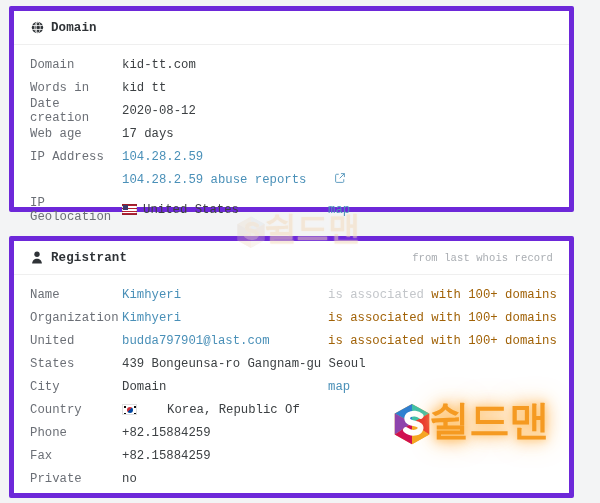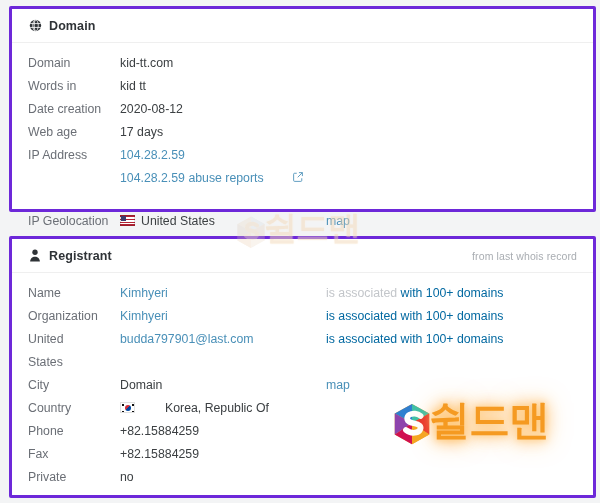--- a/index.html
+++ b/index.html
@@ -13,25 +13,26 @@
     font-family: "Liberation Sans", sans-serif;
     font-size: 12.5px;
     color: #3c4043;
     overflow: hidden;
     position: relative;
   }
 
   .card {
     position: absolute;
     left: 9px;
-    right: 4px;
+    right: 26px;
     background: #ffffff;
-    border: 3px solid #6d28d9;
+    border: 5px solid #6d28d9;
     border-radius: 2px;
     box-sizing: border-box;
+    font-family: Liberation Mono, monospace;
   }
   #domain-card { top: 6px; height: 206px; }
   #registrant-card { top: 236px; height: 262px; }
 
   .card-header {
     height: 33px;
     display: flex;
     align-items: center;
     padding: 0 16px;
     border-bottom: 1px solid #efefef;
@@ -89,21 +90,21 @@
   .rvalue.wide { width: 300px; gap: 24px; }
   .rextra {
     flex: 1 1 auto;
     font-size: 12.3px;
     white-space: nowrap;
   }
 
   .link { color: #4a90b8; text-decoration: none; }
 
   .assoc-light { color: #c3c6ca; }
-  .assoc-dark  { color: #0369a1; }
+  .assoc-dark  { color: #a16207; }
 
   .flag {
     width: 15px;
     height: 11px;
     margin-right: 6px;
     flex: 0 0 auto;
     display: inline-block;
     border: 1px solid rgba(0,0,0,.12);
     box-sizing: border-box;
     vertical-align: middle;
@@ -257,21 +258,21 @@
         <a class="link" href="#">104.28.2.59 abuse reports</a>
         <span class="ext-icon">
           <svg width="10" height="10" viewBox="0 0 16 16" aria-hidden="true">
             <path d="M6 2H2.5A1.5 1.5 0 0 0 1 3.5v10A1.5 1.5 0 0 0 2.5 15h10a1.5 1.5 0 0 0 1.5-1.5V10" fill="none" stroke="#4a90b8" stroke-width="1.4"></path>
             <path d="M9.5 1H15v5.5M15 1L7.5 8.5" fill="none" stroke="#4a90b8" stroke-width="1.4"></path>
           </svg>
         </span>
       </span>
     </div>
 
-    <div class="row" style="margin-top:20px;">
+    <div class="row" style="margin-top:7px;">
       <span class="rlabel">IP Geolocation</span>
       <span class="rvalue">
         <span class="flag flag-us"></span>
         <span>United States</span>
       </span>
       <span class="rextra">
         <a class="link" href="#">map</a>
       </span>
     </div>
 
@@ -321,20 +322,21 @@
         <a class="link" href="#">budda797901@last.com</a>
       </span>
       <span class="rextra">
         <span class="assoc-dark">is associated</span>
         <span class="assoc-dark">with 100+ domains</span>
       </span>
     </div>
 
     <div class="row">
       <span class="rlabel">States</span>
+      <span class="rvalue wide">439 Bongeunsa-ro Gangnam-gu Seoul</span>
     </div>
 
     <div class="row">
       <span class="rlabel">City</span>
       <span class="rvalue">Domain</span>
       <span class="rextra">
         <a class="link" href="#">map</a>
       </span>
     </div>
 

